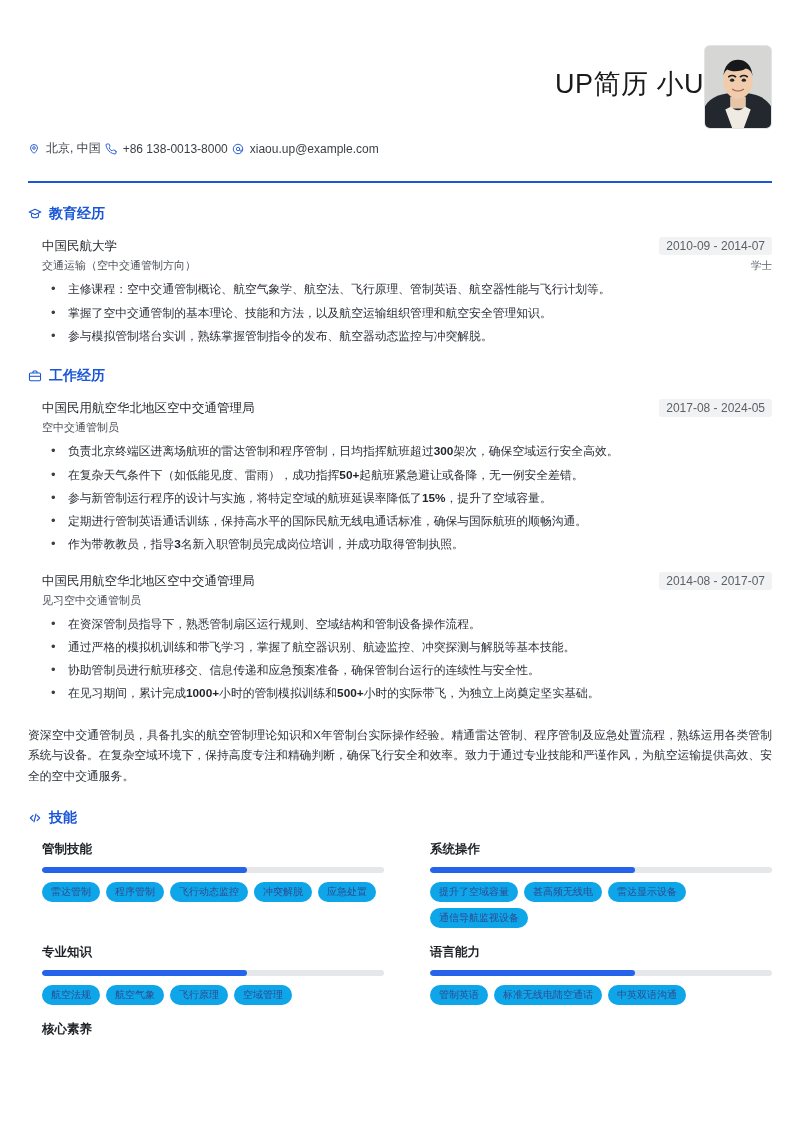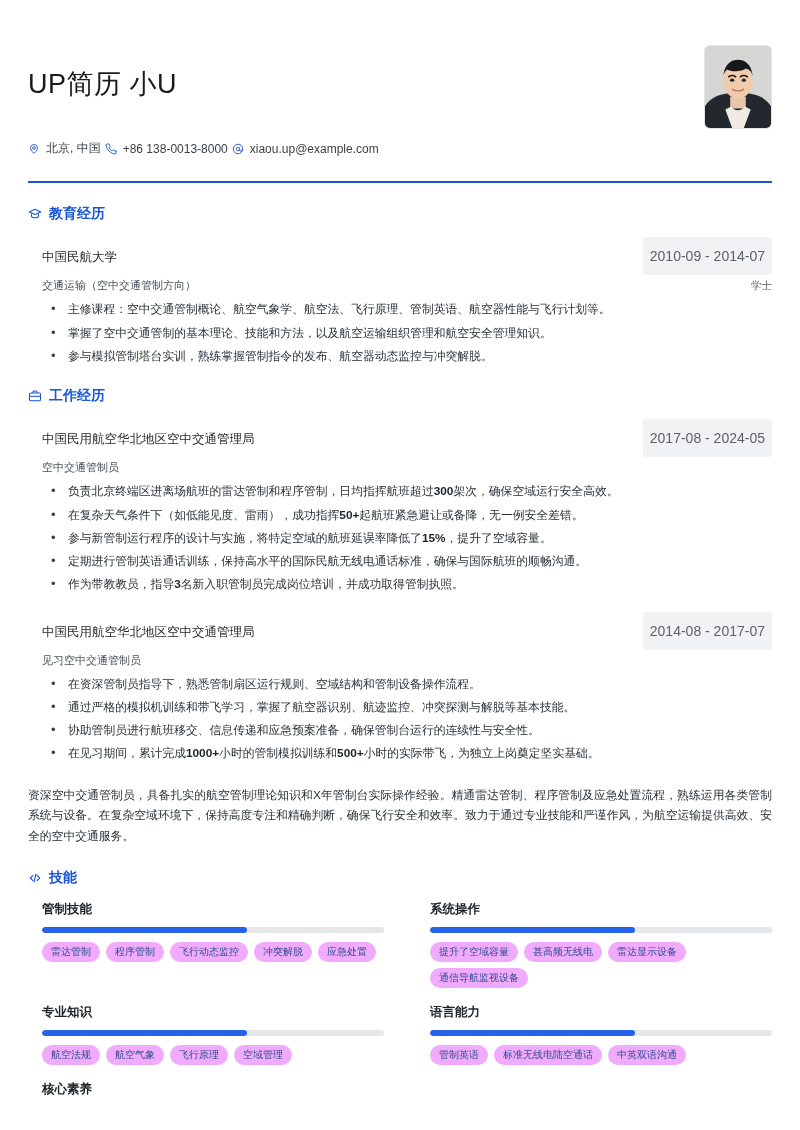--- a/index.html
+++ b/index.html
@@ -17,20 +17,21 @@
     padding: 40px 28px 0 28px;
     position: relative;
   }
 
   
   .header {
     display: flex;
     align-items: flex-start;
     justify-content: space-between;
     padding-bottom: 16px;
+    text-align: right;
   }
   .header-left { flex: 1; padding-top: 28px; }
   .name {
     font-size: 27px;
     font-weight: 400;
     letter-spacing: 0.5px;
     color: #1a1a1a;
     line-height: 1.2;
   }
   .contact-row {
@@ -80,25 +81,25 @@
     display: flex;
     align-items: baseline;
     justify-content: space-between;
   }
   .entry-org {
     font-size: 12.5px;
     font-weight: 400;
     color: #1f2328;
   }
   .entry-date {
-    font-size: 14px;
+    font-size: 12px;
     color: #5c6168;
     background: #f1f2f4;
     border-radius: 3px;
-    padding: 11px 7px;
+    padding: 2px 7px;
     white-space: nowrap;
   }
   .entry-sub-row {
     display: flex;
     align-items: baseline;
     justify-content: space-between;
     margin-top: 3px;
   }
   .entry-sub {
     font-size: 11px;
@@ -169,21 +170,21 @@
   }
   .tag-row {
     display: flex;
     flex-wrap: wrap;
     gap: 6px;
     margin-top: 9px;
   }
   .tag {
     font-size: 10px;
     color: #2f4b8f;
-    background: #f0abfc;
+    background: #0ea5e9;
     border-radius: 10px;
     padding: 3px 9px;
     white-space: nowrap;
   }
 </style>
 </head>
 <body>
 
 <div class="page">
 

